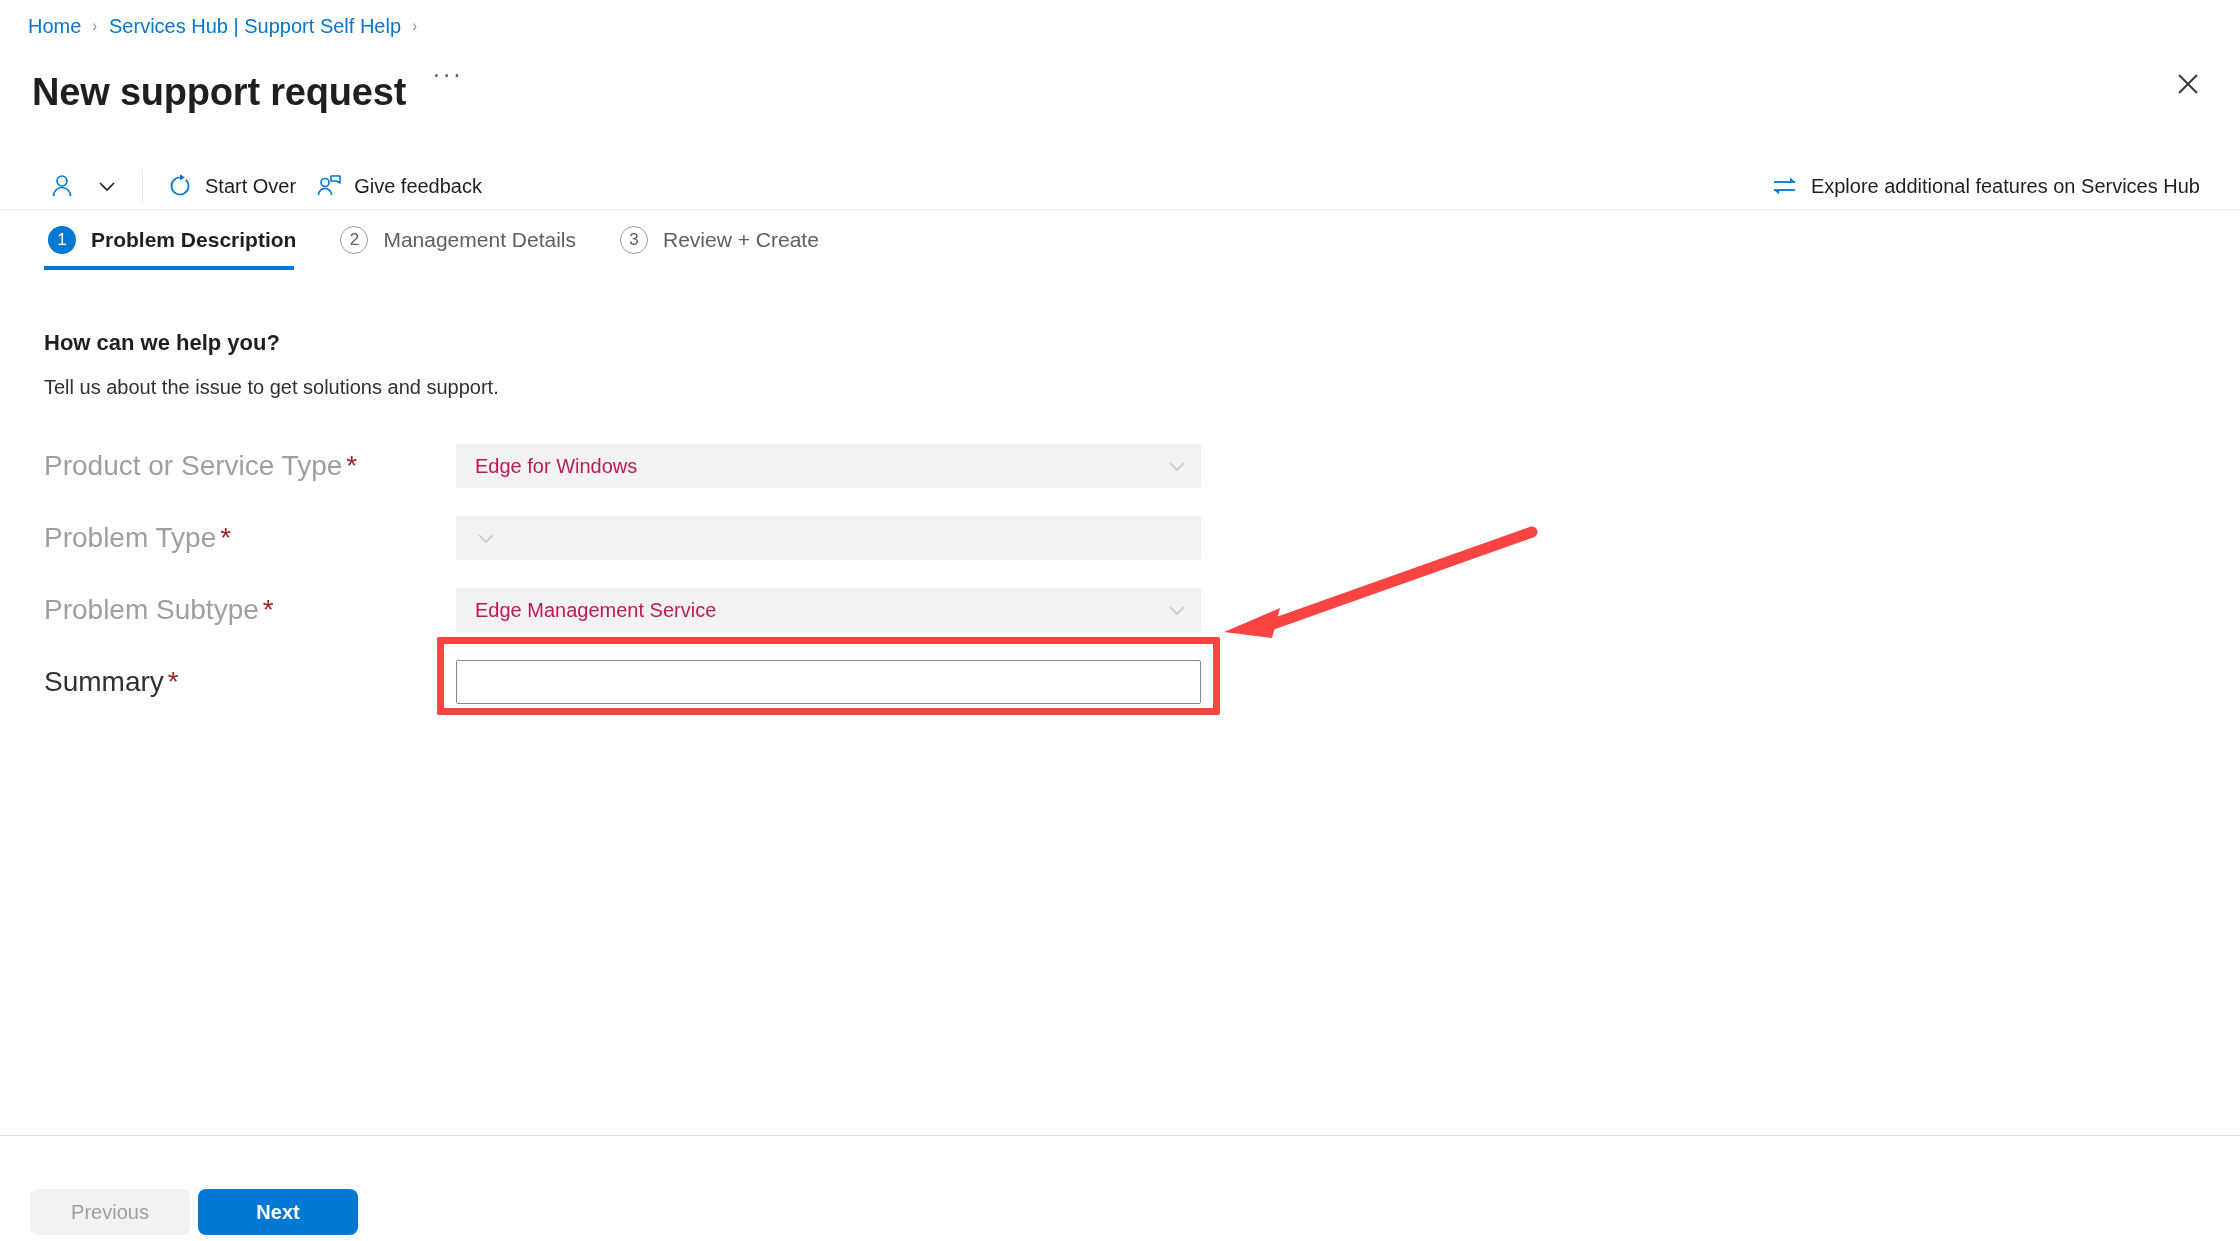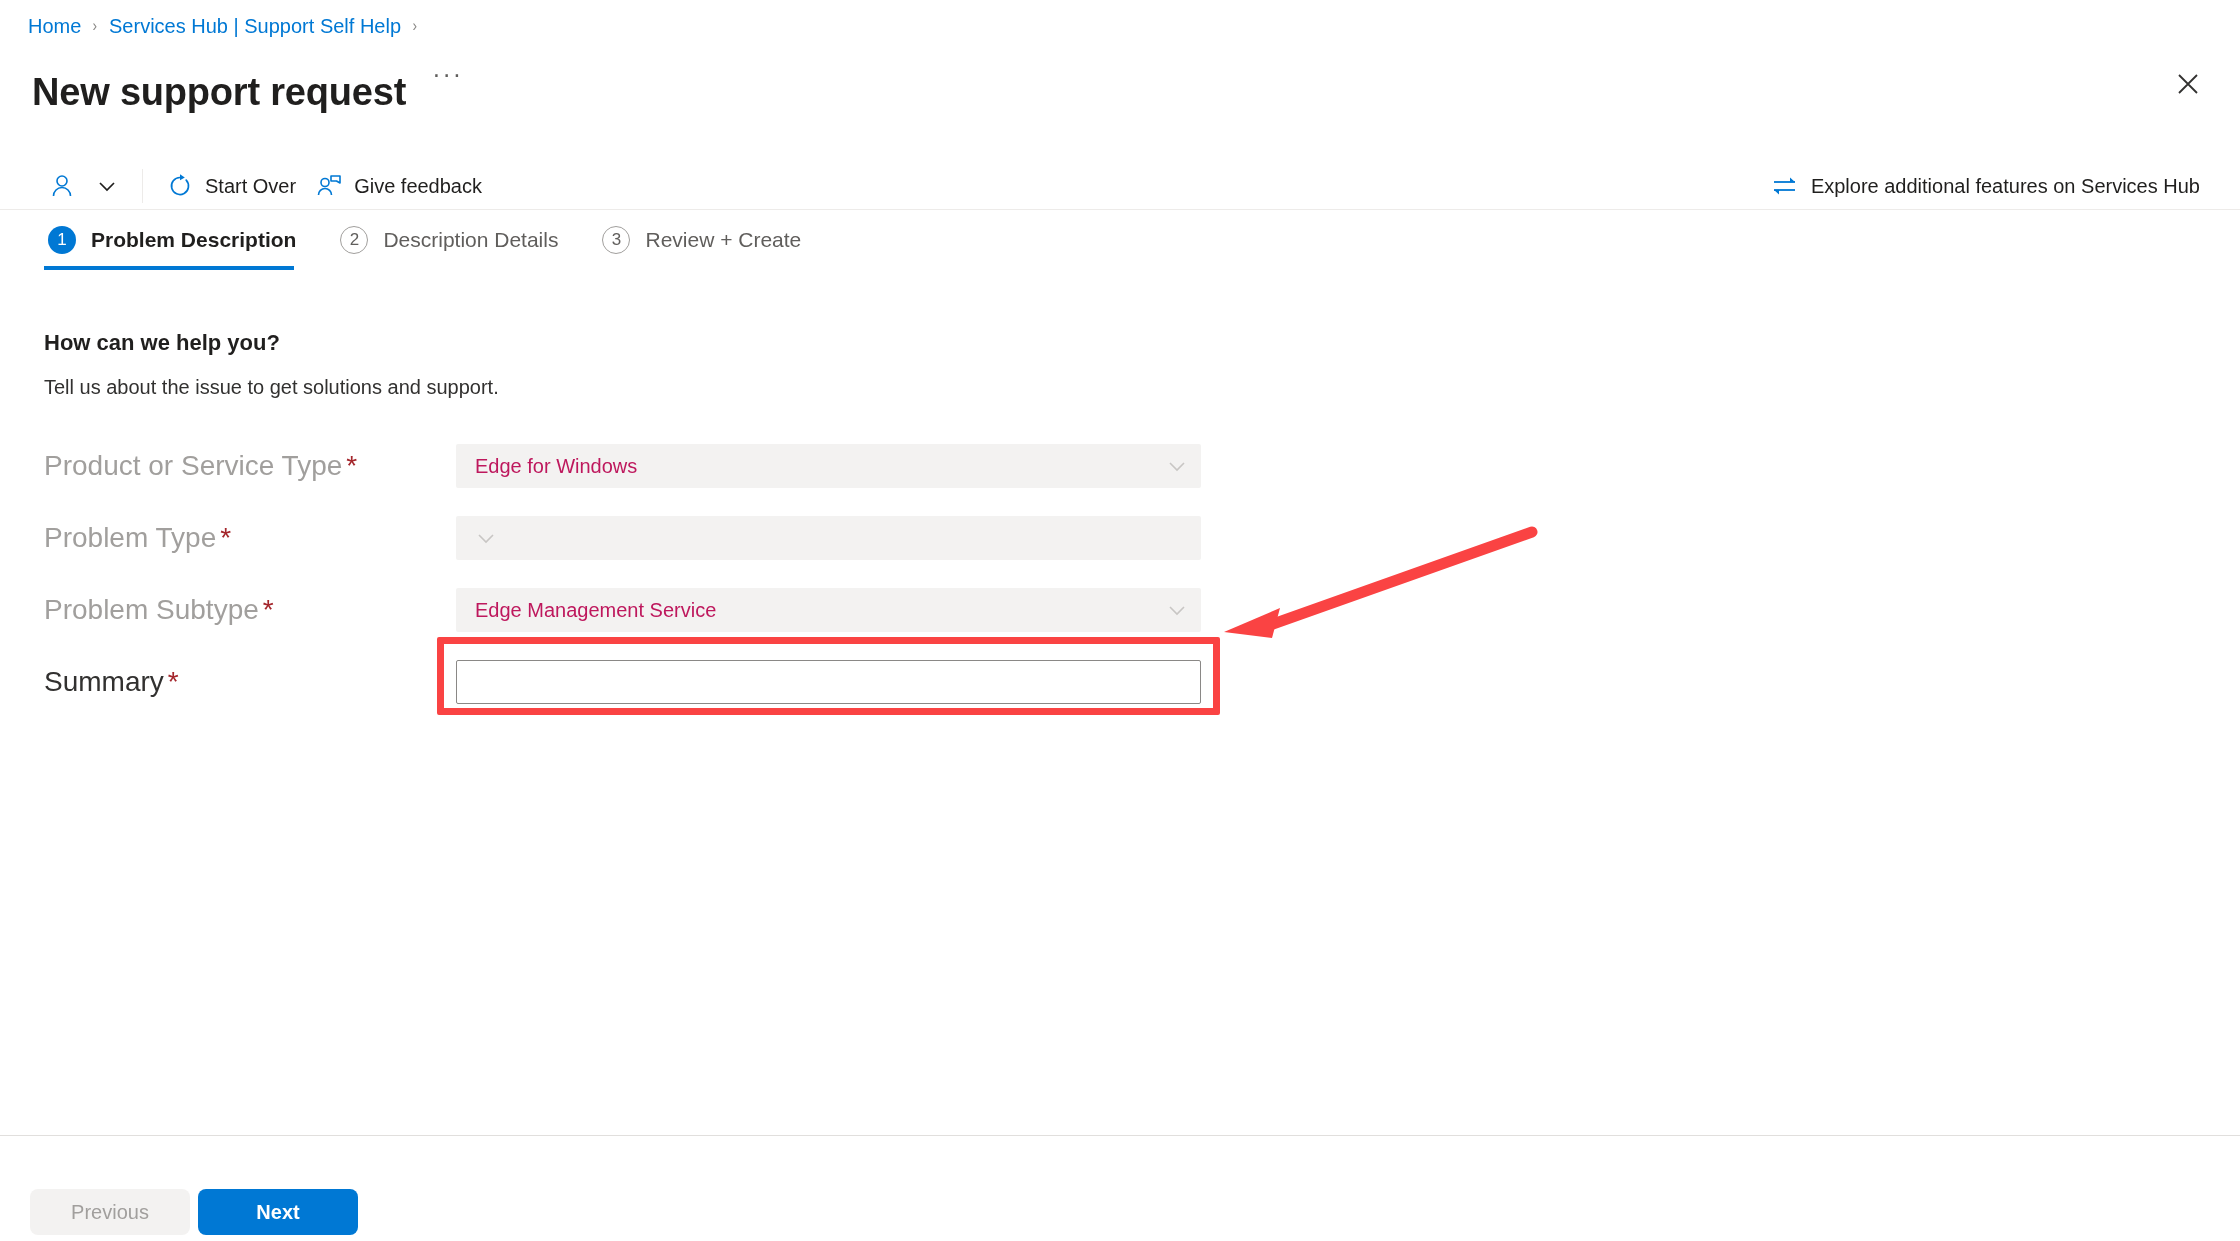--- a/index.html
+++ b/index.html
@@ -336,21 +336,21 @@
     </div>
   </div>
 
   <div class="steps">
     <div class="step active">
       <span class="num">1</span>
       <span class="txt">Problem Description</span>
     </div>
     <div class="step inactive">
       <span class="num">2</span>
-      <span class="txt">Description Details</span>
+      <span class="txt">Management Details</span>
     </div>
     <div class="step inactive">
       <span class="num">3</span>
       <span class="txt">Review + Create</span>
     </div>
   </div>
 
   <div class="section-head">How can we help you?</div>
   <div class="section-sub">Tell us about the issue to get solutions and support.</div>
 

